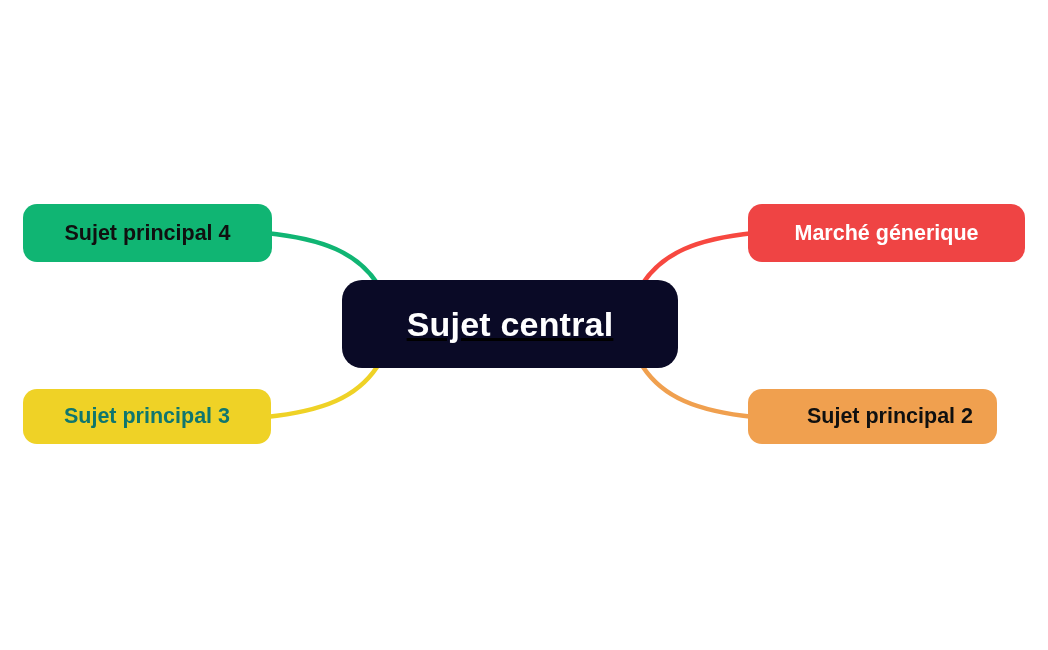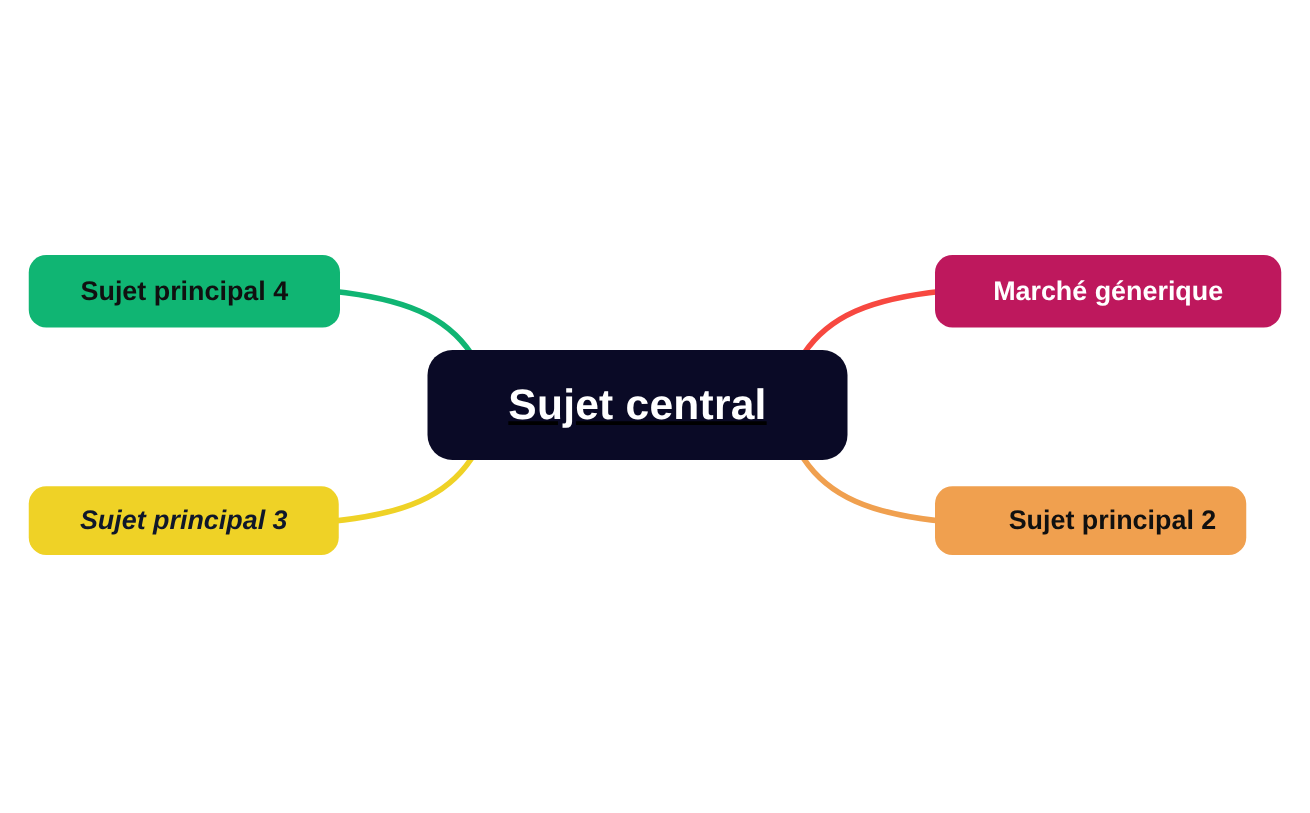--- a/index.html
+++ b/index.html
@@ -60,26 +60,26 @@
     <path d="M 266 233 C 324 239 357 253 377 283" fill="none" stroke-width="4.5" stroke-linecap="round" stroke="#10B573"></path>
     <path d="M 754 233 C 696 239 663 253 643 283" fill="none" stroke-width="4.5" stroke-linecap="round" stroke="#F74840"></path>
     <path d="M 266 417 C 324 411 357 397 377 367" fill="none" stroke-width="4.5" stroke-linecap="round" stroke="#EFD226"></path>
     <path d="M 754 417 C 696 411 663 397 643 367" fill="none" stroke-width="4.5" stroke-linecap="round" stroke="#F0A04F"></path>
   </svg>
 
   <div class="node node-branch node-branch-tl" style="background: rgb(16, 181, 115);">
     <span style="color: rgb(16, 16, 16);">Sujet principal 4</span>
   </div>
 
-  <div class="node node-branch node-branch-tr" style="background: #be185d;">
+  <div class="node node-branch node-branch-tr" style="background: #ef4444;">
     <span style="color: rgb(255, 255, 255);">Marché génerique</span>
   </div>
 
   <div class="node node-branch node-branch-bl" style="background: rgb(239, 210, 38);">
-    <span style="color: #0f172a; font-style: italic;">Sujet principal 3</span>
+    <span style="color: #0f766e;">Sujet principal 3</span>
   </div>
 
   <div class="node node-branch node-branch-br" style="background: rgb(240, 160, 79); padding-left: 35px;">
     <span style="color: rgb(16, 16, 16);">Sujet principal 2</span>
   </div>
 
   <div class="node node-central" style="background: rgb(10, 10, 38);">
     <span style="color: rgb(255, 255, 255);">Sujet central</span>
   </div>
 

